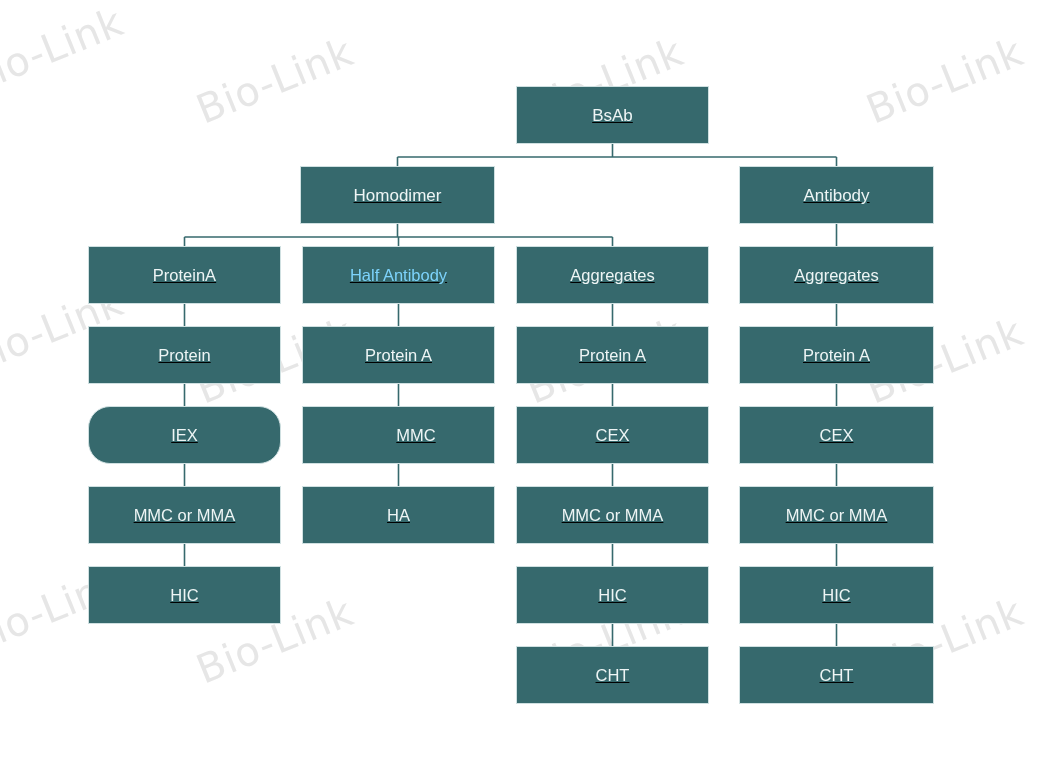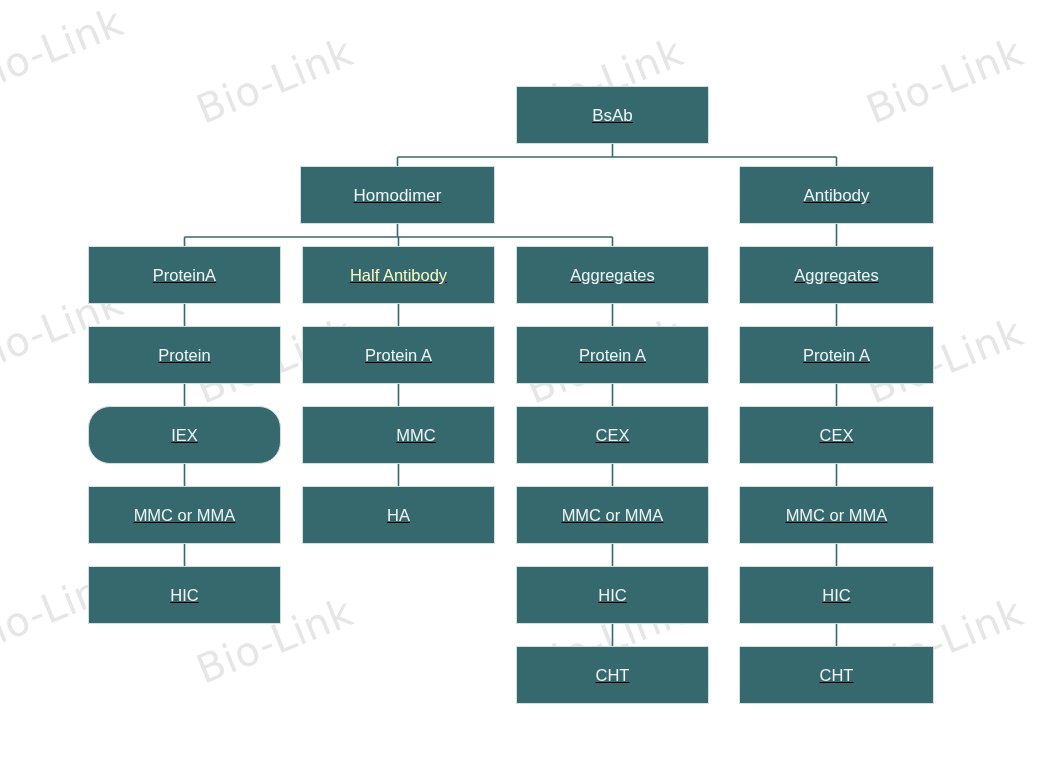--- a/index.html
+++ b/index.html
@@ -150,21 +150,21 @@
         <div class="node" style="left: 88px; top: 406px; width: 193px; height: 58px; background: rgb(54, 105, 109); border-color: rgb(207, 224, 225); border-radius: 22px;">
           <span class="node-label" style="color: rgb(238, 245, 245);">IEX</span>
         </div>
         <div class="node" style="left: 88px; top: 486px; width: 193px; height: 58px; background: rgb(54, 105, 109); border-color: rgb(207, 224, 225);">
           <span class="node-label" style="color: rgb(238, 245, 245);">MMC or MMA</span>
         </div>
         <div class="node" style="left: 88px; top: 566px; width: 193px; height: 58px; background: rgb(54, 105, 109); border-color: rgb(207, 224, 225);">
           <span class="node-label" style="color: rgb(238, 245, 245);">HIC</span>
         </div>
         <div class="node" style="left: 302px; top: 246px; width: 193px; height: 58px; background: rgb(54, 105, 109); border-color: rgb(207, 224, 225);">
-          <span class="node-label" style="color: #fef9c3;">Half Antibody</span>
+          <span class="node-label" style="color: #7dd3fc;">Half Antibody</span>
         </div>
         <div class="node" style="left: 302px; top: 326px; width: 193px; height: 58px; background: rgb(54, 105, 109); border-color: rgb(207, 224, 225);">
           <span class="node-label" style="color: rgb(238, 245, 245);">Protein A</span>
         </div>
         <div class="node" style="left: 302px; top: 406px; width: 193px; height: 58px; background: rgb(54, 105, 109); border-color: rgb(207, 224, 225); padding-left: 35px;">
           <span class="node-label" style="color: rgb(238, 245, 245);">MMC</span>
         </div>
         <div class="node" style="left: 302px; top: 486px; width: 193px; height: 58px; background: rgb(54, 105, 109); border-color: rgb(207, 224, 225);">
           <span class="node-label" style="color: rgb(238, 245, 245);">HA</span>
         </div>

